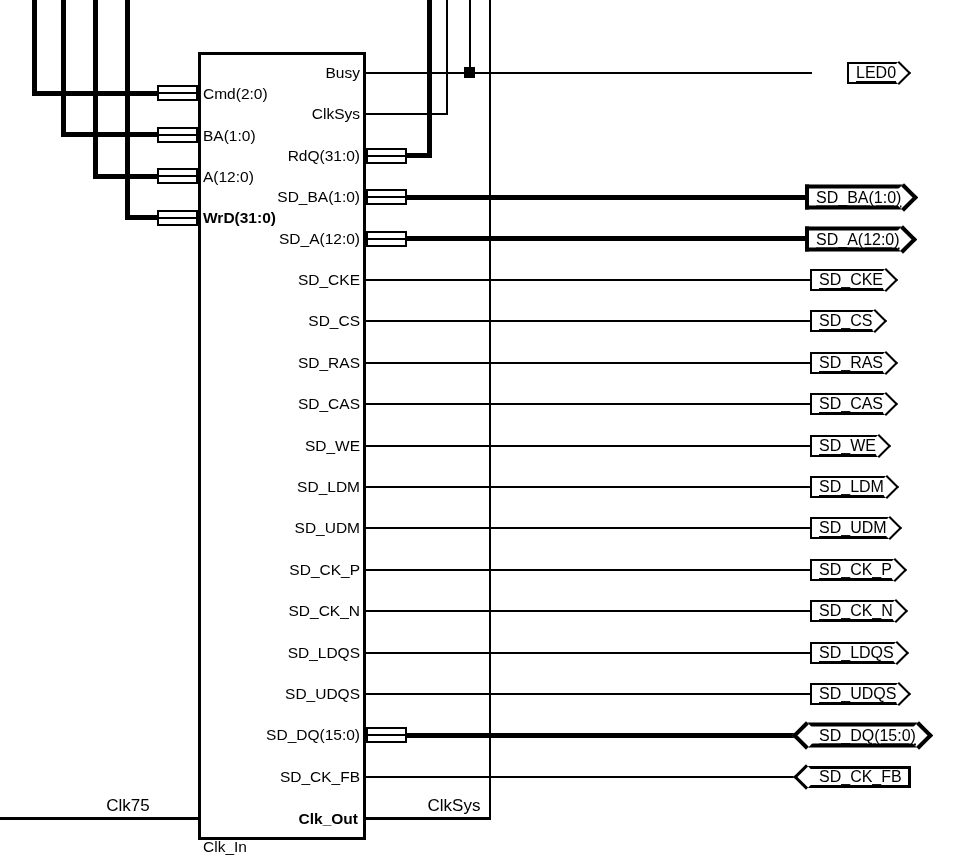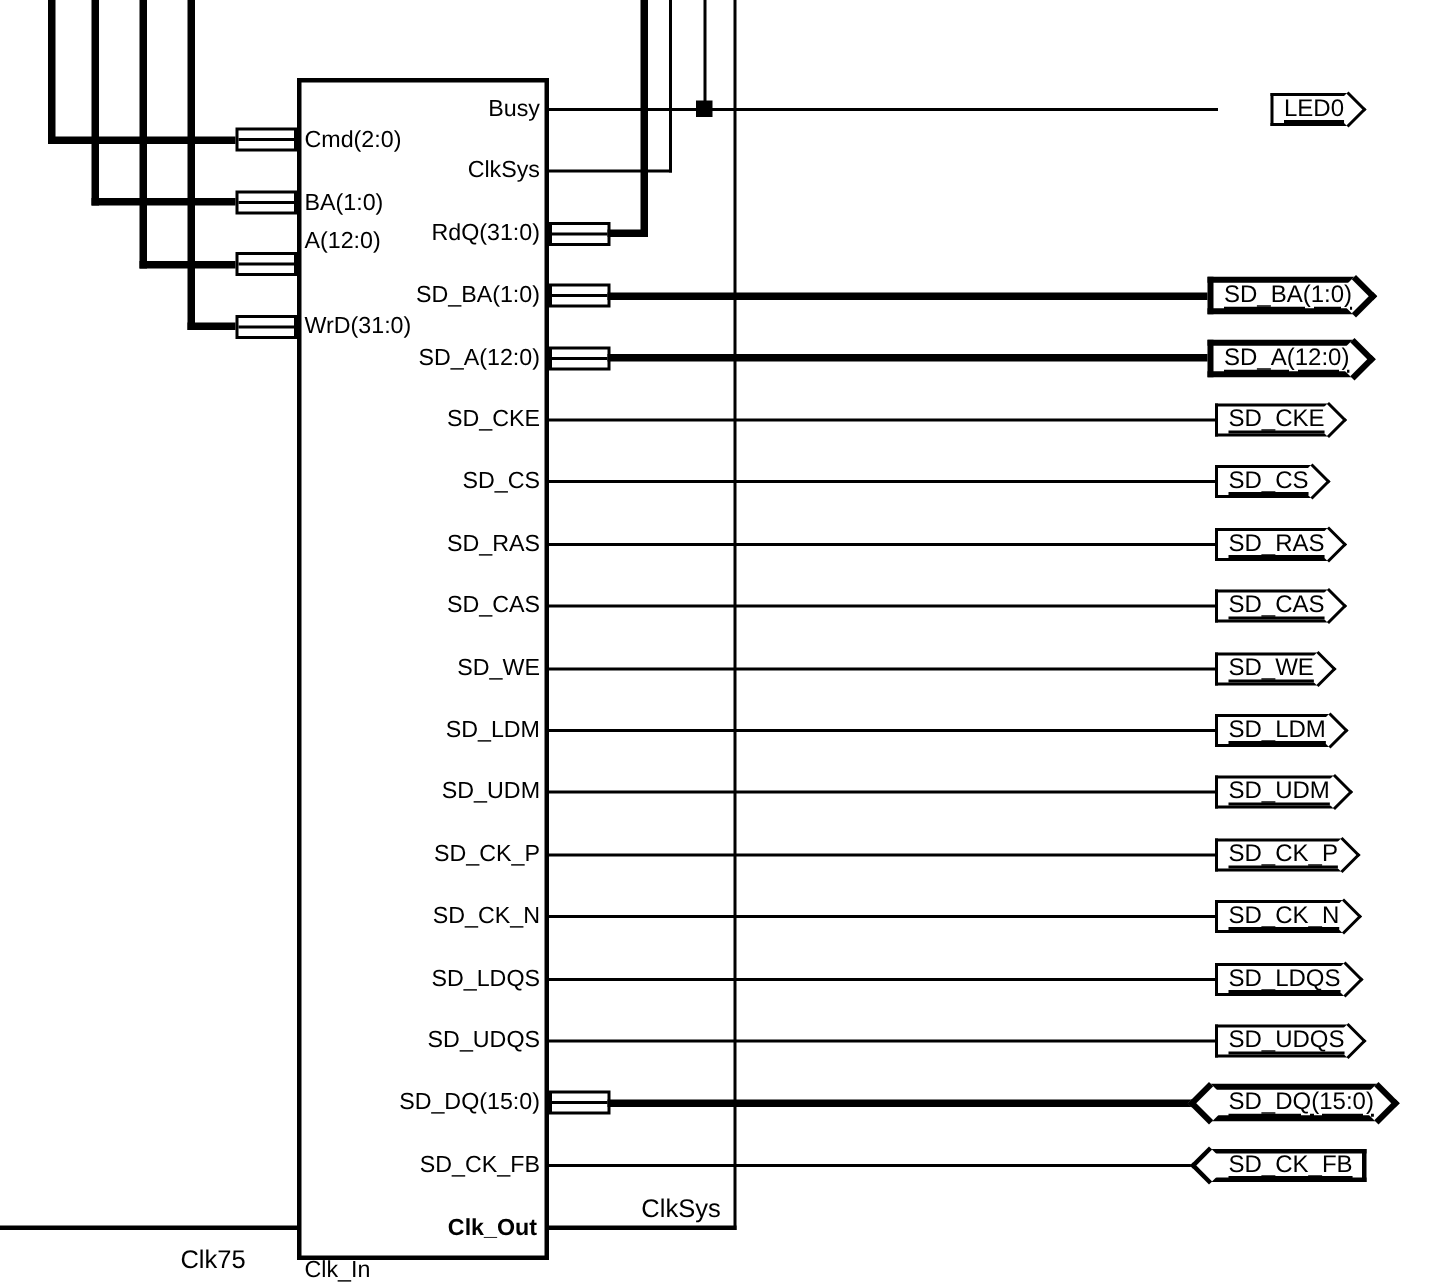--- a/index.html
+++ b/index.html
@@ -52,22 +52,22 @@
   <div class="wire" style="left:93px;top:174px;width:66px;height:5px;"></div>
   <div class="wire" style="left:125px;top:215px;width:34px;height:5px;"></div>
 
   <div class="conn" style="left:157px;top:85px;"></div>
   <div class="conn" style="left:157px;top:127px;"></div>
   <div class="conn" style="left:157px;top:168px;"></div>
   <div class="conn" style="left:157px;top:210px;"></div>
 
   <div class="lbl" style="left:203px;top:94px;">Cmd(2:0)</div>
   <div class="lbl" style="left:203px;top:136px;">BA(1:0)</div>
-  <div class="lbl" style="left:203px;top:161px;">A(12:0)</div>
-  <div class="lbl" style="left:203px;top:218px;">WrD(31:0)</div>
+  <div class="lbl" style="left:203px;top:177px;">A(12:0)</div>
+  <div class="lbl" style="left:203px;top:218px;font-weight:bold;">WrD(31:0)</div>
   <div class="lbl" style="left:203px;top:819px;margin-top:28px;">Clk_In</div>
 
   <div class="lbl right" style="right:607px;top:73px;">Busy</div>
   <div class="lbl right" style="right:607px;top:114px;">ClkSys</div>
   <div class="lbl right" style="right:607px;top:156px;">RdQ(31:0)</div>
   <div class="lbl right" style="right:607px;top:197px;">SD_BA(1:0)</div>
   <div class="lbl right" style="right:607px;top:239px;">SD_A(12:0)</div>
   <div class="lbl right" style="right:607px;top:280px;">SD_CKE</div>
   <div class="lbl right" style="right:607px;top:321px;">SD_CS</div>
   <div class="lbl right" style="right:607px;top:363px;">SD_RAS</div>
@@ -107,21 +107,21 @@
   <div class="wire" style="left:366px;top:527px;width:446px;height:2px;"></div>
   <div class="wire" style="left:366px;top:569px;width:446px;height:2px;"></div>
   <div class="wire" style="left:366px;top:610px;width:446px;height:2px;"></div>
   <div class="wire" style="left:366px;top:652px;width:446px;height:2px;"></div>
   <div class="wire" style="left:366px;top:693px;width:446px;height:2px;"></div>
   <div class="wire" style="left:405px;top:733px;width:403px;height:5px;"></div>
   <div class="wire" style="left:366px;top:776px;width:442px;height:2px;"></div>
   <div class="wire" style="left:366px;top:817px;width:125px;height:3px;"></div>
   <div class="wire" style="left:0;top:817px;width:198px;height:3px;"></div>
 
-  <div class="net" style="left:97px;top:797px;margin-top:34px;">Clk75</div>
+  <div class="net" style="left:83px;top:797px;">Clk75</div>
   <div class="net" style="left:409px;top:797px;">ClkSys</div>
 
   <div class="pad" style="left:847px;top:73px;">
     <span class="tx">LED0</span>
     </div>
   <div class="pad bus" style="left:805px;top:197px;">
     <span class="tx">SD_BA(1:0)</span>
     </div>
   <div class="pad bus" style="left:805px;top:239px;">
     <span class="tx">SD_A(12:0)</span>

